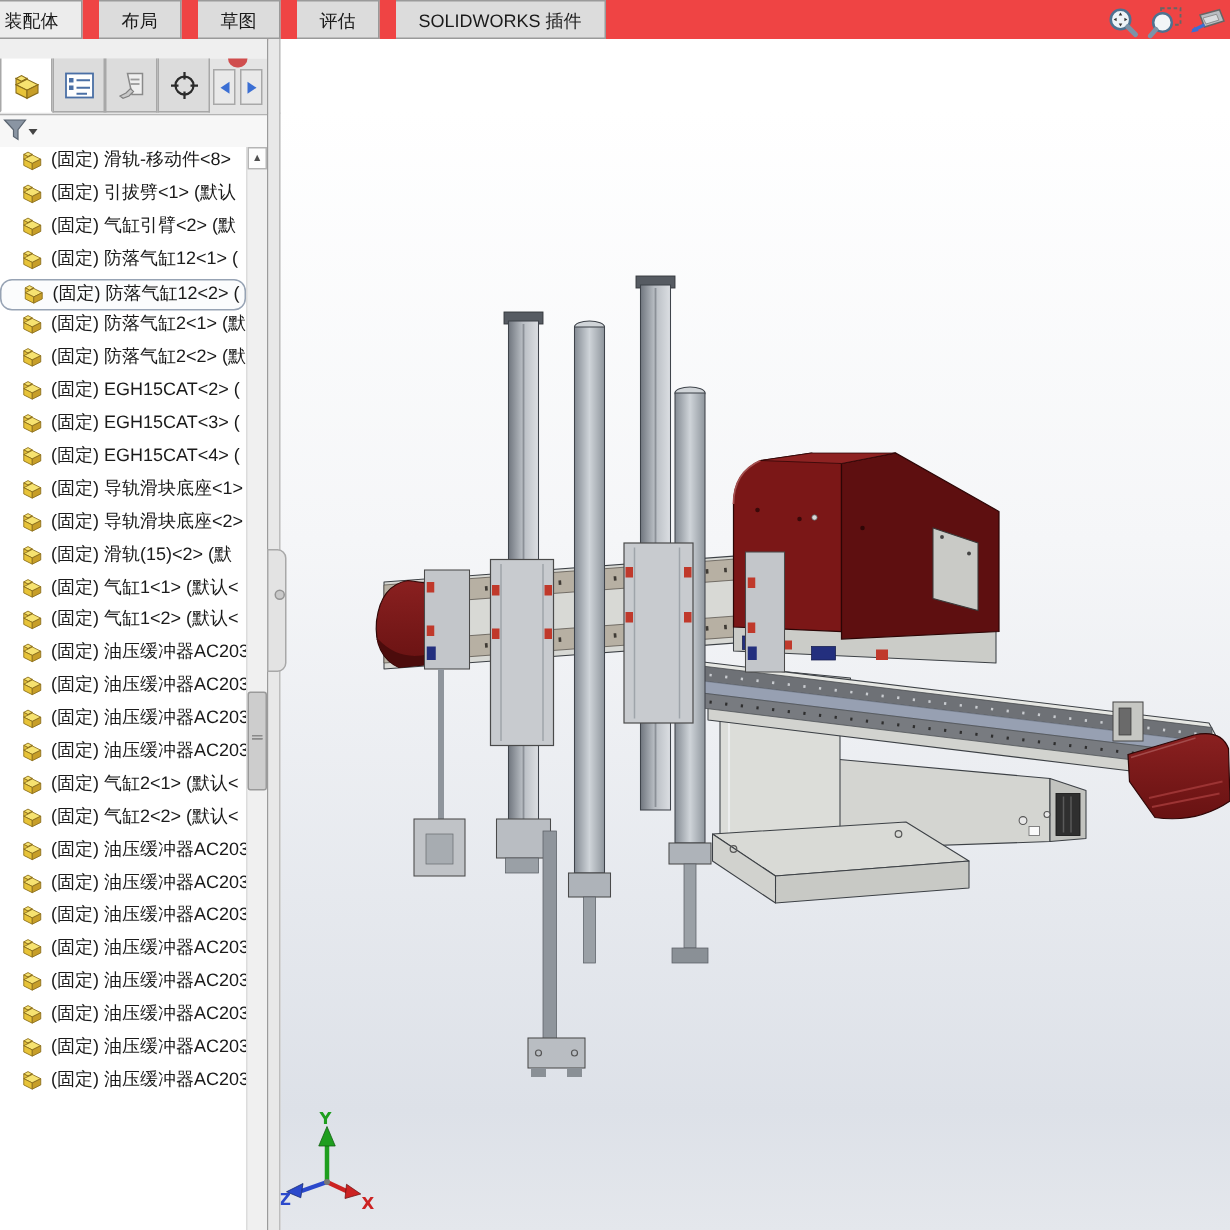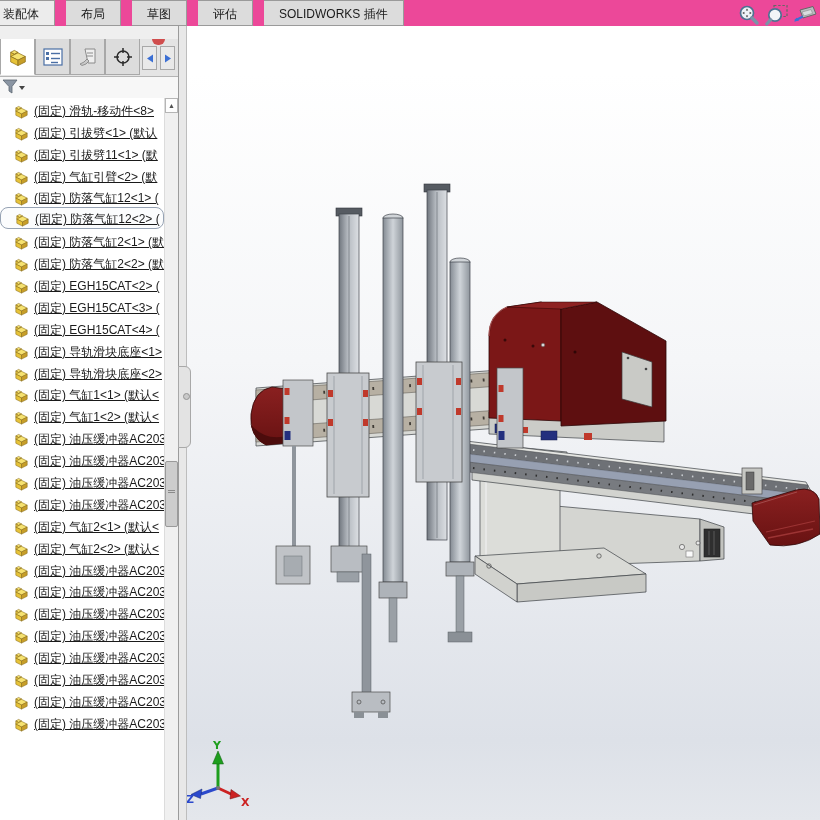--- a/index.html
+++ b/index.html
@@ -3,21 +3,21 @@
 <meta charset="utf-8">
 <style>
   html,body{margin:0;padding:0;}
   body{
     width:820px;height:820px;position:relative;overflow:hidden;
     font-family:"Liberation Sans","DejaVu Sans",sans-serif;
     background:#ffffff;font-size:12px;color:#1a1a1a;
     -webkit-font-smoothing:antialiased;
   }
   
-  #tabbar{position:absolute;left:0;top:0;width:820px;height:27px;background:#ec4899;}
+  #tabbar{position:absolute;left:0;top:0;width:820px;height:27px;background:#ef4444;}
   .rtab{
     position:relative;float:left;height:26px;line-height:26px;padding:0 15px;
     background:var(--tab_bg);border:1px solid #9a9a9a;border-left:none;
     box-sizing:border-box;white-space:nowrap;cursor:default;margin-left:11px;
   }
   .rtab:first-child{border-left:1px solid #9a9a9a;margin-left:-10px;padding-left:12px;}
   .rtab.active{background:#ececec;}
   
   #ribbon{
     position:absolute;left:179px;top:26px;width:352px;height:50px;
@@ -48,22 +48,22 @@
     position:absolute;top:7px;width:15px;height:24px;background:#e9e9e9;
     border:1px solid #a8a8a8;box-sizing:border-box;
     display:flex;align-items:center;justify-content:center;
   }
   #red-sliver{position:absolute;left:152px;top:0;width:13px;height:6px;border-radius:0 0 6px 6px;background:#cc3333;opacity:.85;}
   
   #filter-row{height:21px;background:#f7f7f7;border-bottom:1px solid #cccccc;position:relative;}
   
   #tree{position:absolute;left:0;top:72px;right:14px;bottom:0;overflow:hidden;background:#fff;}
   .tree-row{
-    height:21.9px;display:flex;align-items:flex-end;white-space:nowrap;overflow:hidden;
-    padding-left:13px;box-sizing:border-box;cursor:default;text-decoration:underline;
+    height:21.9px;display:flex;align-items:flex-start;white-space:nowrap;overflow:hidden;
+    padding-left:13px;box-sizing:border-box;cursor:default;
   }
   .tree-row .pic{width:17px;height:17px;flex:0 0 17px;margin-right:4px;}
   .tree-row .tlabel{font-size:12px;}
   .tree-row.selected{
     border:1px solid var(--selection_border);border-radius:8px;background:#fbfcfd;
   }
   
   #tree-scroll{position:absolute;right:0;top:72px;width:14px;bottom:0;background:#f0f0f0;border-left:1px solid #dcdcdc;box-sizing:border-box;}
   #scroll-up{
     position:absolute;top:0;left:0;width:13px;height:15px;background:#fdfdfd;border:1px solid #b5b5b5;
@@ -367,26 +367,20 @@
       <div class="tree-row">
         <svg class="pic" viewBox="0 0 18 18">
           <use href="#sym-part"></use>
         </svg>
         <span class="tlabel">(固定) 引拔劈&lt;1&gt; (默认</span>
       </div>
       <div class="tree-row">
         <svg class="pic" viewBox="0 0 18 18">
           <use href="#sym-part"></use>
         </svg>
-        <span class="tlabel">(固定) 引拔劈11&lt;1&gt; (默</span>
-      </div>
-      <div class="tree-row">
-        <svg class="pic" viewBox="0 0 18 18">
-          <use href="#sym-part"></use>
-        </svg>
         <span class="tlabel">(固定) 气缸引臂&lt;2&gt; (默</span>
       </div>
       <div class="tree-row">
         <svg class="pic" viewBox="0 0 18 18">
           <use href="#sym-part"></use>
         </svg>
         <span class="tlabel">(固定) 防落气缸12&lt;1&gt; (</span>
       </div>
       <div class="tree-row selected">
         <svg class="pic" viewBox="0 0 18 18">
@@ -428,20 +422,26 @@
         <svg class="pic" viewBox="0 0 18 18">
           <use href="#sym-part"></use>
         </svg>
         <span class="tlabel">(固定) 导轨滑块底座&lt;1&gt;</span>
       </div>
       <div class="tree-row">
         <svg class="pic" viewBox="0 0 18 18">
           <use href="#sym-part"></use>
         </svg>
         <span class="tlabel">(固定) 导轨滑块底座&lt;2&gt;</span>
+      </div>
+      <div class="tree-row">
+        <svg class="pic" viewBox="0 0 18 18">
+          <use href="#sym-part"></use>
+        </svg>
+        <span class="tlabel">(固定) 滑轨(15)&lt;2&gt; (默</span>
       </div>
       <div class="tree-row">
         <svg class="pic" viewBox="0 0 18 18">
           <use href="#sym-part"></use>
         </svg>
         <span class="tlabel">(固定) 气缸1&lt;1&gt; (默认&lt;</span>
       </div>
       <div class="tree-row">
         <svg class="pic" viewBox="0 0 18 18">
           <use href="#sym-part"></use>

